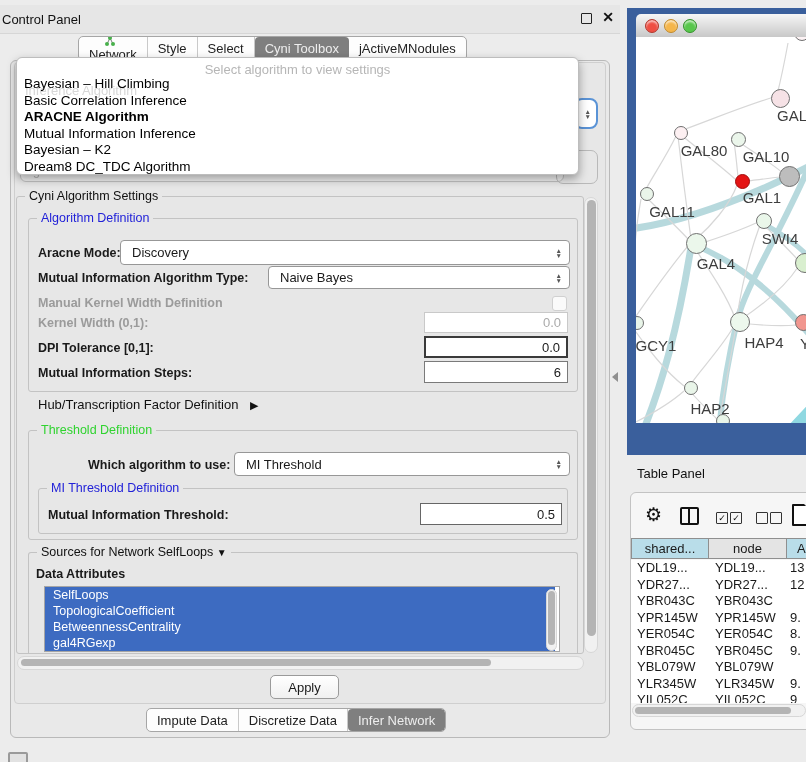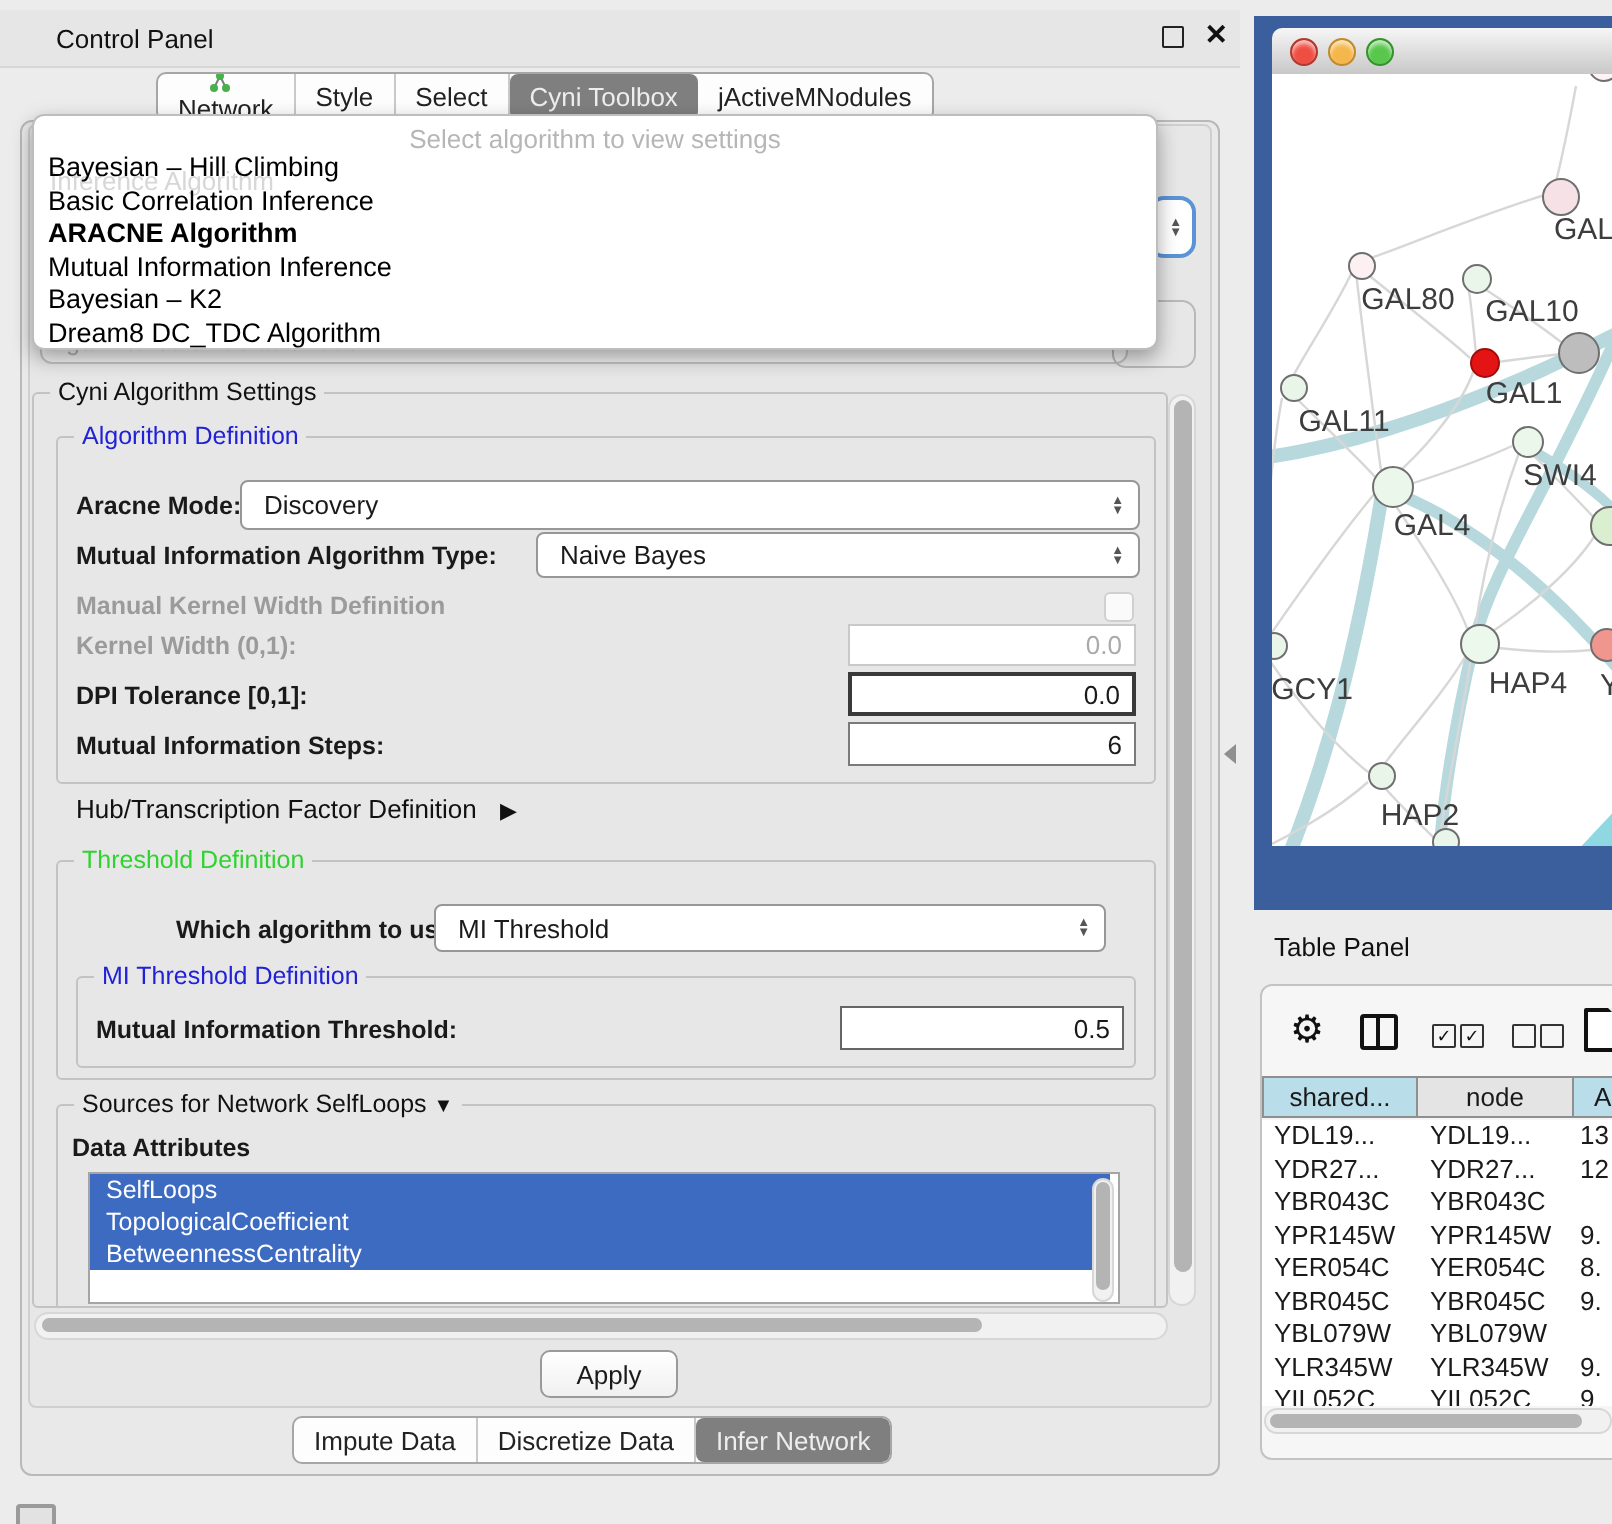--- a/index.html
+++ b/index.html
@@ -4,21 +4,21 @@
 <style>
   html,body{margin:0;padding:0;}
   body{
     width:806px;height:762px;position:relative;overflow:hidden;
     background:#ececec;font-family:"Liberation Sans",sans-serif;
     -webkit-font-smoothing:antialiased;color:#1a1a1a;
   }
   .abs{position:absolute;}
   
   .cp-titlebar{left:0;top:5px;width:620px;height:28px;background:#e6e6e6;border-bottom:1px solid #d6d6d6;}
-  .cp-title{left:28px;top:7px;font-size:13px;color:#111;}
+  .cp-title{left:2px;top:7px;font-size:13px;color:#111;}
   .tb-float{right:28px;top:8px;width:9px;height:9px;border:1.5px solid #222;border-radius:1px;}
   .tb-close{right:6px;top:4px;font-size:14px;font-weight:bold;color:#111;}
   
   .seg{display:flex;align-items:stretch;background:#fdfdfd;border:1px solid #a6a6a6;border-radius:5px;overflow:hidden;height:23px;}
   .seg .tab{display:flex;align-items:center;justify-content:center;padding:0 10px;font-size:13px;color:#222;border-right:1px solid #c9c9c9;white-space:nowrap;flex-direction:column;}
   .seg .tab:last-child{border-right:none;}
   .seg .tab.sel{background:#7f7f7f;color:#eeeeee;border-radius:4px;border-right:none;}
   
   .main-panel{left:10px;top:60px;width:598px;height:676px;background:#e9e9e9;border:1px solid #b9b9b9;border-radius:6px;}
   .inner-panel{left:14px;top:62px;width:590px;height:640px;background:#e7e7e7;border:1px solid #cfcfcf;border-radius:4px;}
@@ -160,21 +160,21 @@
 
 <div class="abs" style="left:38px;top:397px;font-size:13px;color:#111;">
   <span>Hub/Transcription Factor Definition</span>
   <span style="margin-left:8px;font-size:11px;">▶</span>
 </div>
 
 <div class="abs group" style="left:28px;top:430px;width:548px;height:108px;">
   <div class="gtitle" style="color:#2fd32f;">Threshold Definition</div>
 </div>
 <div class="abs lbl" style="left:88px;top:458px;">Which algorithm to use:</div>
-<div class="abs combo" style="left:217px;top:452px;width:336px;height:24px;align-items:center;">
+<div class="abs combo" style="left:234px;top:452px;width:336px;height:24px;align-items:center;">
   <span>MI Threshold</span>
   <span class="stepper">▲<br>▼</span>
 </div>
 <div class="abs group" style="left:38px;top:488px;width:528px;height:44px;">
   <div class="gtitle" style="color:#2121d8;">MI Threshold Definition</div>
 </div>
 <div class="abs lbl" style="left:48px;top:508px;">Mutual Information Threshold:</div>
 <div class="abs field" style="left:420px;top:503px;width:142px;height:22px;border:1px solid #666;">
   <span>0.5</span>
 </div>
@@ -184,20 +184,21 @@
     <span>Sources for Network SelfLoops</span>
     <span style="font-size:10px;">▼</span>
   </div>
 </div>
 <div class="abs lbl" style="left:36px;top:567px;">Data Attributes</div>
 <div class="abs attr-list" style="left:44px;top:586px;width:514px;height:64px;">
   <div id="attr-list">
       <div class="attr-item" style="background: rgb(61, 107, 193); width: 502px;">SelfLoops</div>
       <div class="attr-item" style="background: rgb(61, 107, 193); width: 502px;">TopologicalCoefficient</div>
       <div class="attr-item" style="background: rgb(61, 107, 193); width: 502px;">BetweennessCentrality</div>
+      <div class="attr-item" style="background: rgb(61, 107, 193); width: 502px;">gal4RGexp</div>
     </div>
   <div class="abs sb-track" style="right:2px;top:2px;width:9px;height:60px;">
     <div class="sb-thumb" style="left:1px;right:1px;top:1px;height:54px;"></div>
   </div>
 </div>
 
 <div class="abs sb-track" style="left:584px;top:197px;width:12px;height:454px;">
   <div class="sb-thumb" style="left:1.5px;right:1.5px;top:2px;height:436px;"></div>
 </div>
 <div class="abs sb-track" style="left:17px;top:656px;width:565px;height:12px;">

